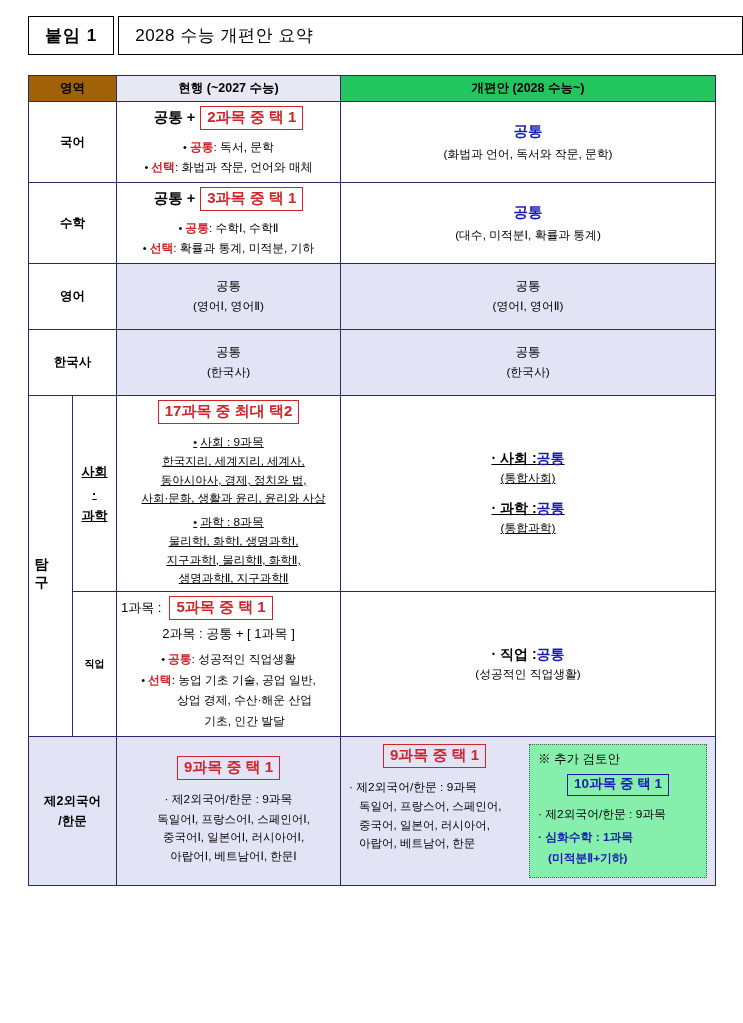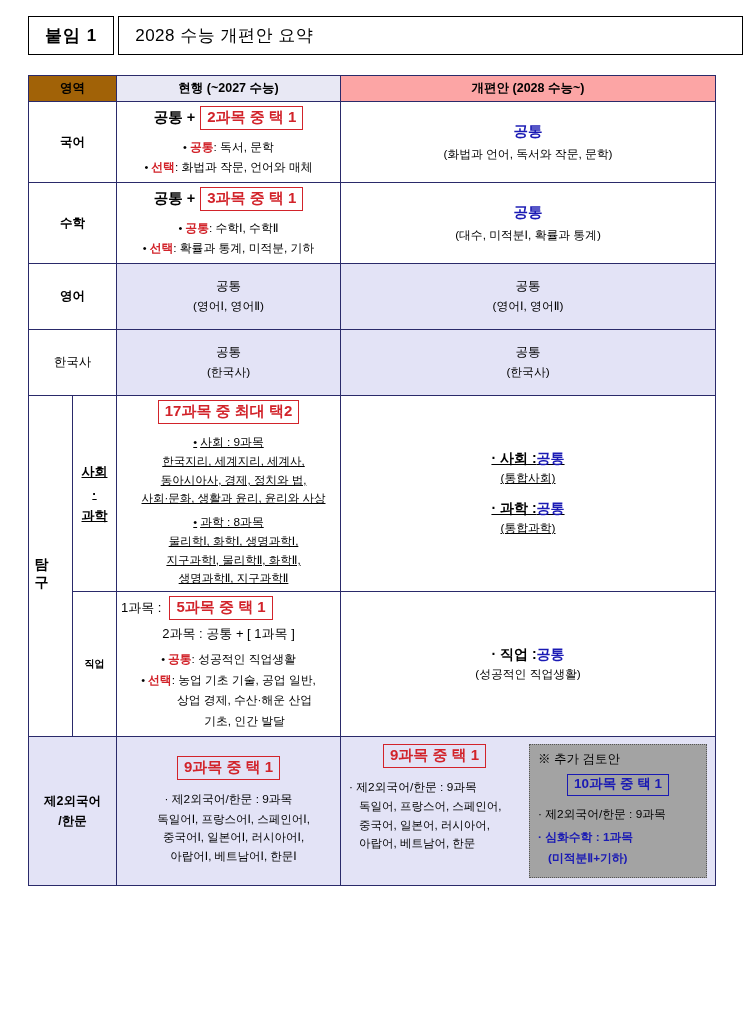--- a/index.html
+++ b/index.html
@@ -50,24 +50,24 @@
     font-size: 12.5px;
   }
   .col-area    { width: 44px; }
   .col-sub     { width: 44px; }
   .col-cur     { width: 224px; }
   .col-new     { width: 375px; }
 
   thead td { font-weight: bold; font-size: 13.5px; padding: 8px 4px; }
   .th-area { background: #a16207; }
   .th-cur  { background: #e8e8f4; }
-  .th-new  { background: #fca5a5; }
+  .th-new  { background: #22c55e; }
 
   .area-label { font-weight: bold; font-size: 14px; }
-  .area-label-sm { font-weight: normal; font-size: 13px; margin-top: 28px; }
+  .area-label-sm { font-weight: bold; font-size: 13px; margin-top: 28px; }
 
   .cell { text-align: left; padding: 7px 9px; }
 
   .red { color: #d2232a; }
   .blue { color: #1a1ab4; }
   .bold { font-weight: bold; }
 
   .boxline {
     display: inline-block;
     border: 1.3px solid #d2232a;
@@ -110,21 +110,21 @@
   .dashed-bottom { border-bottom: 1px dashed #2a2a6a !important; text-decoration: underline; }
 
   .newcell-row { display: flex; flex-direction: column; gap: 13px; align-items: center; justify-content: center; }
   .newline { font-size: 14px; font-weight: bold; }
   .newpar { font-size: 11.8px; font-weight: normal; margin-top: 3px; }
 
   .vert { writing-mode: vertical-rl; text-orientation: upright; letter-spacing: 4px; font-weight: bold; font-size: 14px; }
 
   .inner-box {
     border: 1px dotted #555;
-    background: #a3a3a3;
+    background: #86efac;
     padding: 6px 8px 8px 8px;
     text-align: left;
   }
   .inner-box .ttl { font-size: 12.5px; margin-bottom: 6px; }
 
   .flexcol { display: flex; flex-direction: column; align-items: center; }
   .l2 { display:flex; gap:0; align-items:center; justify-content:center; }
 </style>
 </head>
 <body>

